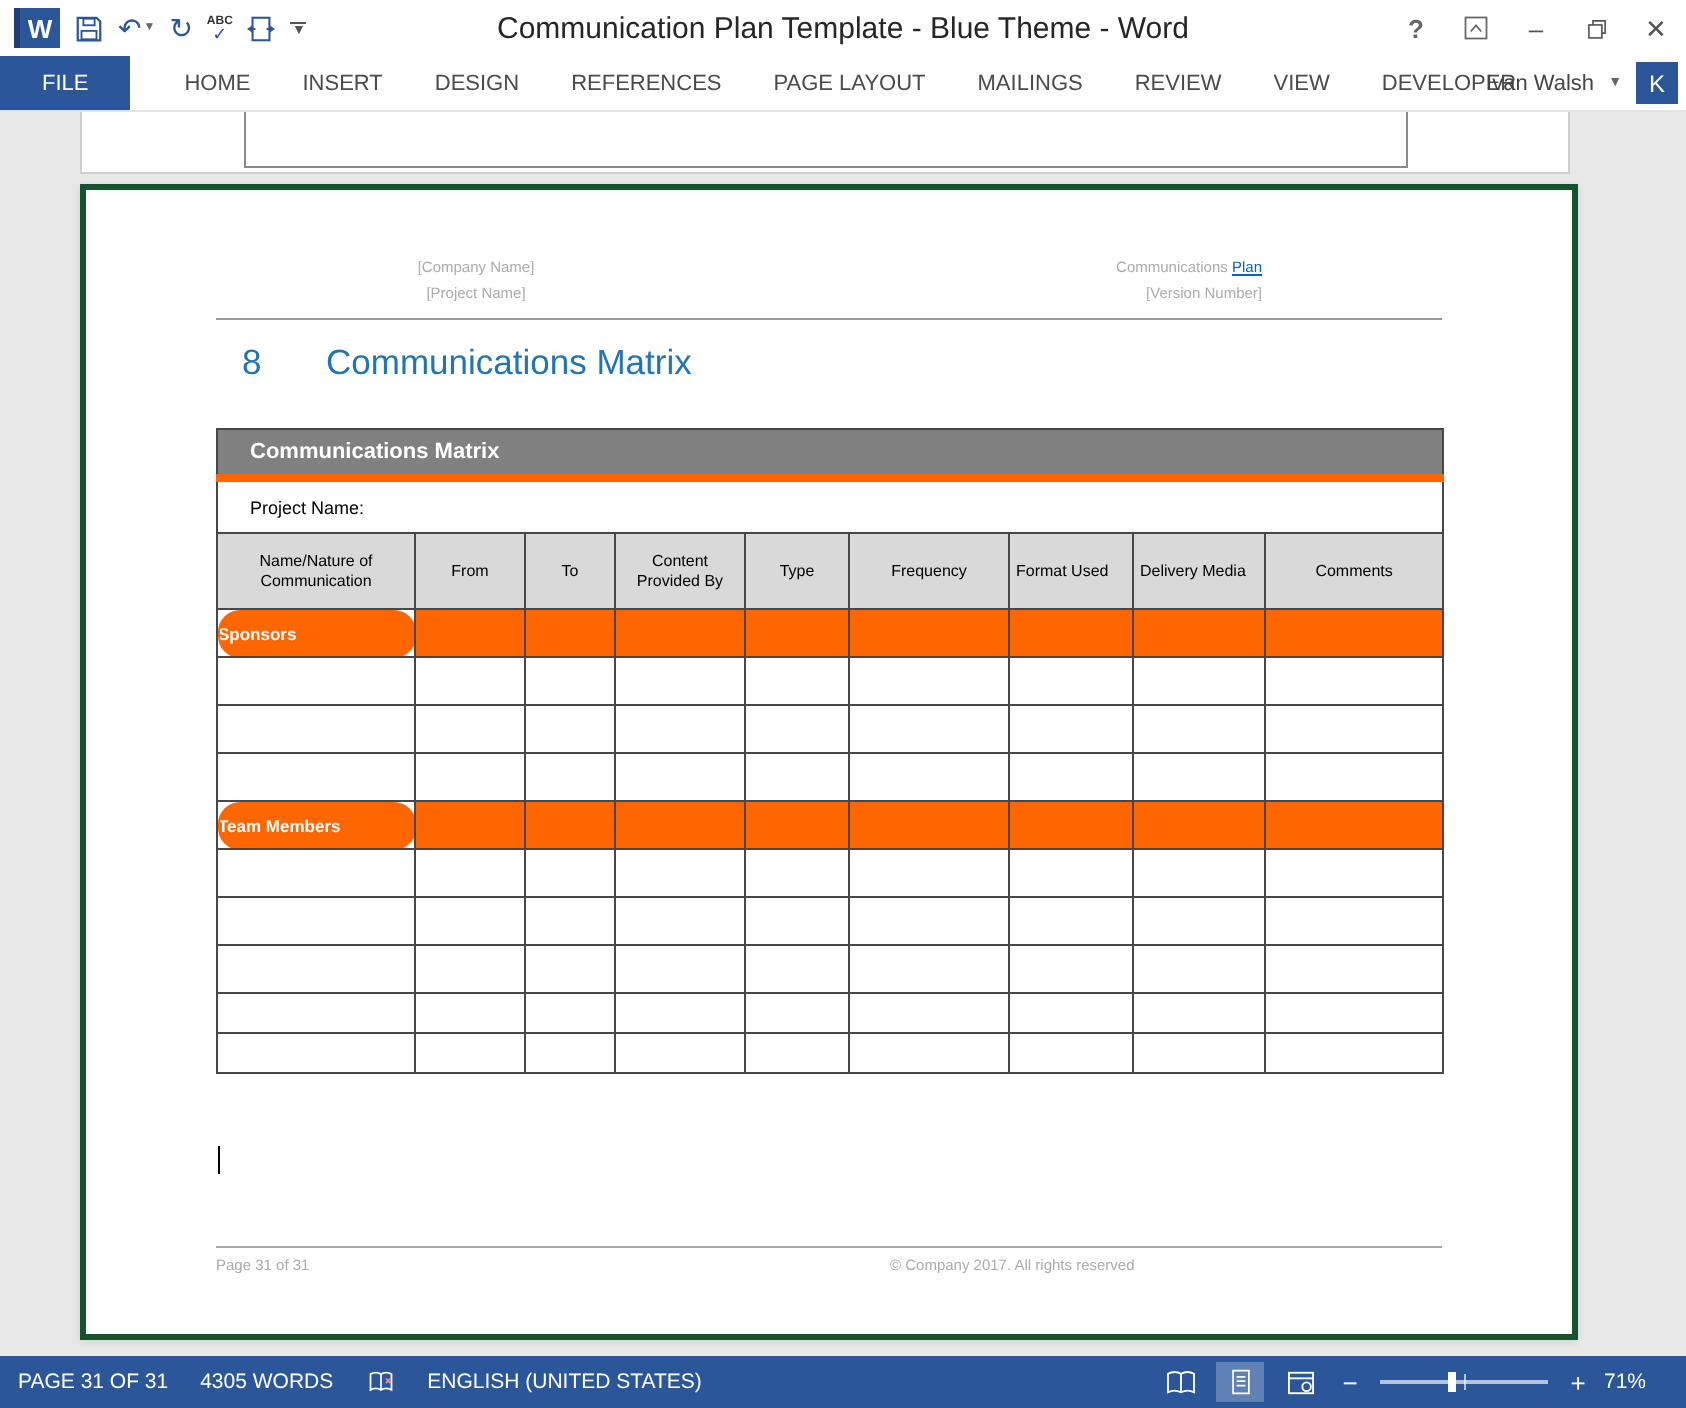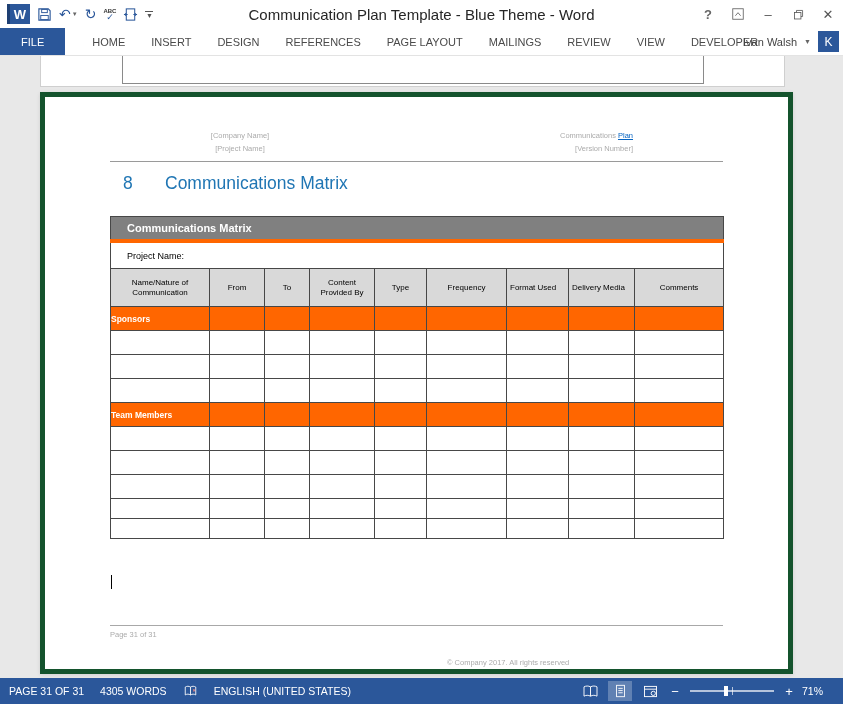--- a/index.html
+++ b/index.html
@@ -36,47 +36,47 @@
   .tab.file{background:var(--accent);color:#fff;padding:0 21px;margin-right:14px;}
   .user-area{position:absolute;right:4px;top:0;height:27px;display:flex;align-items:center;gap:7px;font-size:11px;color:#444;}
   .chev{font-size:7px;color:#666;}
   .avatar{width:21px;height:21px;background:var(--accent);color:#fff;font-size:12px;
     display:flex;align-items:center;justify-content:center;}
   
   .doc-area{position:absolute;top:56px;left:0;width:843px;height:622px;background:#e8e8e8;overflow:hidden;}
   .prev-page{position:absolute;left:40px;top:0;width:743px;height:30px;background:#fff;border:1px solid #cfcfcf;border-top:none;}
   .prev-box{position:absolute;left:81px;width:580px;top:-14px;bottom:2px;border:1px solid #8a8a8a;border-top:none;background:#fff;}
   .page{position:absolute;left:40px;top:36px;width:743px;height:572px;background:#fff;
-    border:5px solid #14532d;box-shadow:0 1px 4px rgba(0,0,0,0.10);}
+    border:3px solid #14532d;box-shadow:0 1px 4px rgba(0,0,0,0.10);}
   .ph-left{position:absolute;left:130px;top:32px;width:130px;text-align:center;
     font-size:7.5px;color:#ababab;line-height:13px;}
   .ph-right{position:absolute;left:410px;top:32px;width:178px;text-align:right;
     font-size:7.5px;color:#ababab;line-height:13px;}
   .link{color:var(--link-blue);text-decoration:underline;}
   .header-rule{position:absolute;left:65px;top:64px;width:613px;border-top:1px solid #9a9a9a;}
   .heading{position:absolute;left:78px;top:76px;display:flex;font-size:17.5px;color:var(--heading-blue);}
   .heading-num{width:42px;}
   
   table.matrix{position:absolute;left:65px;top:119px;width:613px;border-collapse:collapse;
     table-layout:fixed;font-size:8.5px;color:#000;}
   table.matrix td,table.matrix th{border:1px solid #474747;padding:0;overflow:hidden;}
   tr.band td{background:var(--band-gray);color:#fff;font-weight:bold;font-size:11px;
     text-align:left;padding:5px 0 5px 16px;border-bottom:4px solid var(--orange);}
   tr.project td{height:25px;font-size:9px;text-align:left;padding-left:16px;background:#fff;}
   tr.colhdr th{background:var(--hdr-gray);font-weight:normal;font-size:8px;line-height:10px;
     height:35px;text-align:center;padding:1px 3px;}
   tr.colhdr th.left{text-align:left;}
   tr.section td{background:var(--orange);height:23px;}
-  td.section-label{color:#fff;font-weight:bold;font-size:8.5px;text-align:left;padding-left:16px;}
+  td.section-label{color:#fff;font-weight:bold;font-size:8.5px;text-align:left;padding-left:16px;border-radius:11px;}
   tr.empty td{height:23px;background:#fff;}
   tr.empty.short td{height:19px;}
   .cursor{position:absolute;left:66px;top:478px;width:1px;height:14px;background:#000;}
   .footer-rule{position:absolute;left:65px;top:528px;width:613px;border-top:1px solid #a8a8a8;}
   .pf-left{position:absolute;left:65px;top:533px;font-size:7.5px;color:#ababab;}
-  .pf-center{position:absolute;left:368px;top:561px;font-size:7.5px;color:#ababab;padding-left:34px;}
+  .pf-center{position:absolute;left:368px;top:533px;font-size:7.5px;color:#ababab;padding-left:34px;}
   
   .statusbar{position:absolute;left:0;top:678px;width:843px;height:26px;background:var(--accent);
     color:#fff;display:flex;align-items:center;font-size:10.5px;}
   .sb-left{display:flex;align-items:center;gap:16px;padding-left:9px;}
   .sb-right{margin-left:auto;display:flex;align-items:center;gap:6px;padding-right:9px;}
   .sb-item{white-space:nowrap;}
   .view-btn{width:24px;height:20px;display:flex;align-items:center;justify-content:center;}
   .view-btn.active{background:rgba(255,255,255,0.25);}
   .zoom-sign{font-size:13px;width:14px;text-align:center;}
   .zoom-track{width:84px;height:2px;background:rgba(255,255,255,0.65);position:relative;margin:0 2px;}

